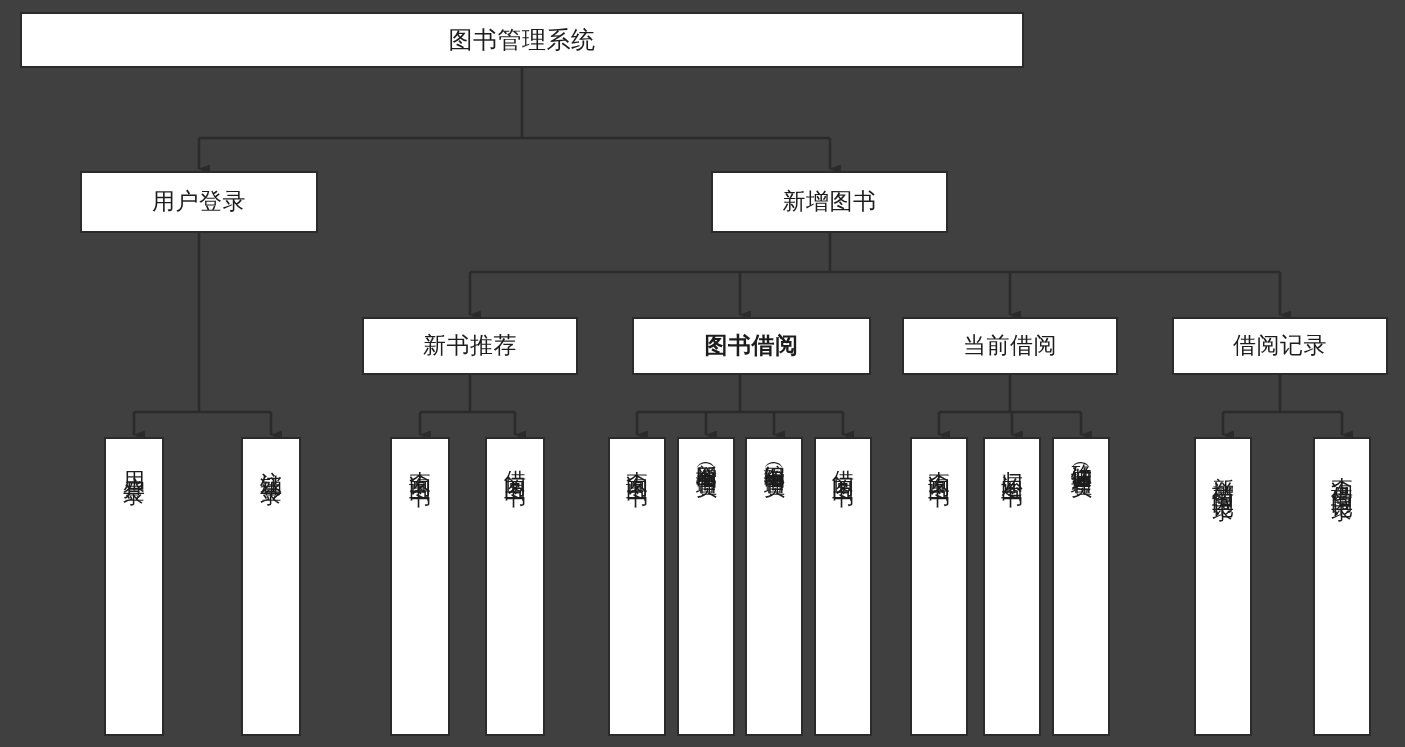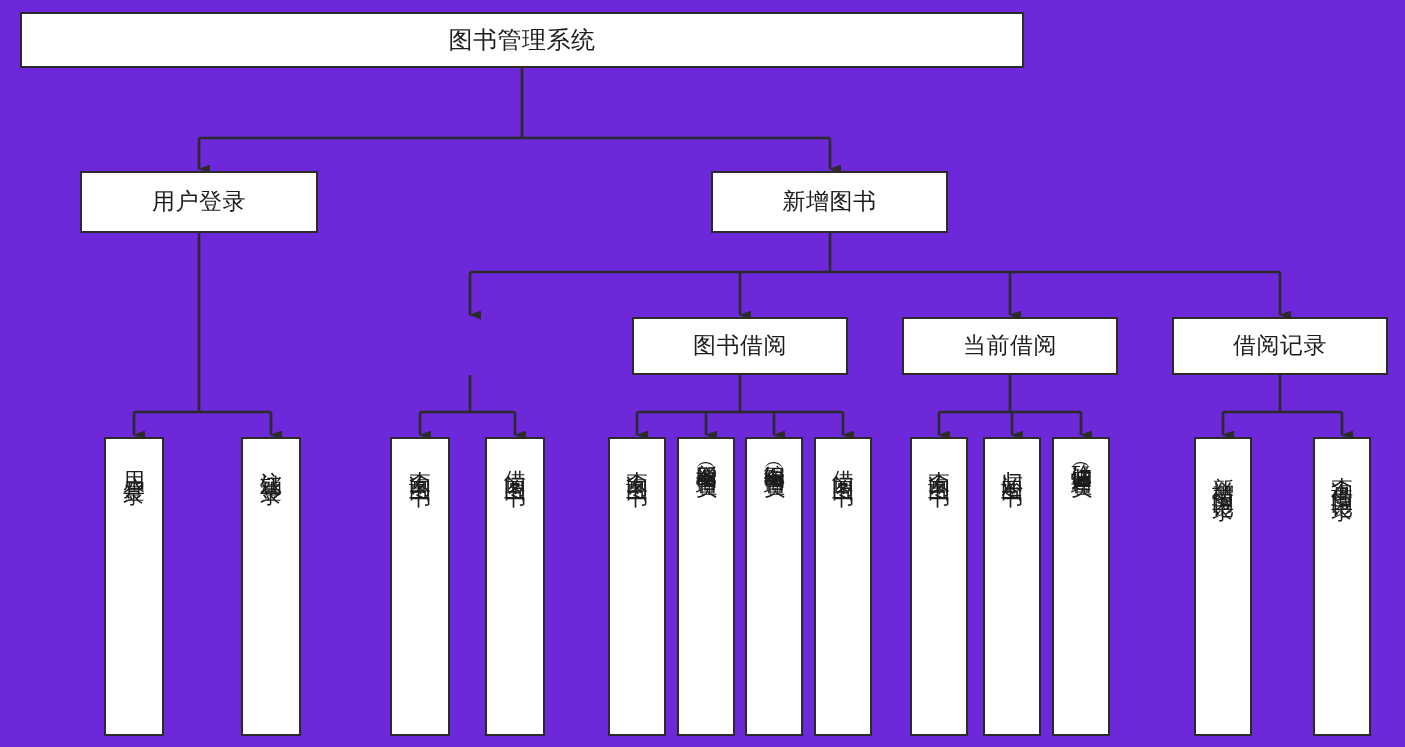--- a/index.html
+++ b/index.html
@@ -8,21 +8,21 @@
     padding: 0;
     background: #ffffff;
   }
   body {
     font-family: "DejaVu Sans", "Liberation Sans", sans-serif;
   }
   #diagram-root {
     position: relative;
     width: 1405px;
     height: 747px;
-    background: #6d28d9;
+    background: #404040;
     overflow: hidden;
   }
   #diagram-svg {
     position: absolute;
     left: 0;
     top: 0;
     width: 1405px;
     height: 747px;
   }
   .node {
@@ -145,21 +145,24 @@
     <span class="node-label">图书管理系统</span>
   </div>
 
   <div class="node horiz" style="left:80px; top:171px; width:238px; height:62px;">
     <span class="node-label">用户登录</span>
   </div>
   <div class="node horiz" style="left:711px; top:171px; width:237px; height:62px;">
     <span class="node-label">新增图书</span>
   </div>
 
-  <div class="node horiz" style="left:632px; top:317px; width:216px; height:58px;">
+  <div class="node horiz" style="left:362px; top:317px; width:216px; height:58px;">
+    <span class="node-label">新书推荐</span>
+  </div>
+  <div class="node horiz" style="left:632px; top:317px; width:239px; height:58px;font-weight:bold;">
     <span class="node-label">图书借阅</span>
   </div>
   <div class="node horiz" style="left:902px; top:317px; width:216px; height:58px;justify-content:center;">
     <span class="node-label">当前借阅</span>
   </div>
   <div class="node horiz" style="left:1172px; top:317px; width:216px; height:58px;">
     <span class="node-label">借阅记录</span>
   </div>
 
   <div class="node vert" style="left:104px; top:437px; width:60px; height:299px;">

